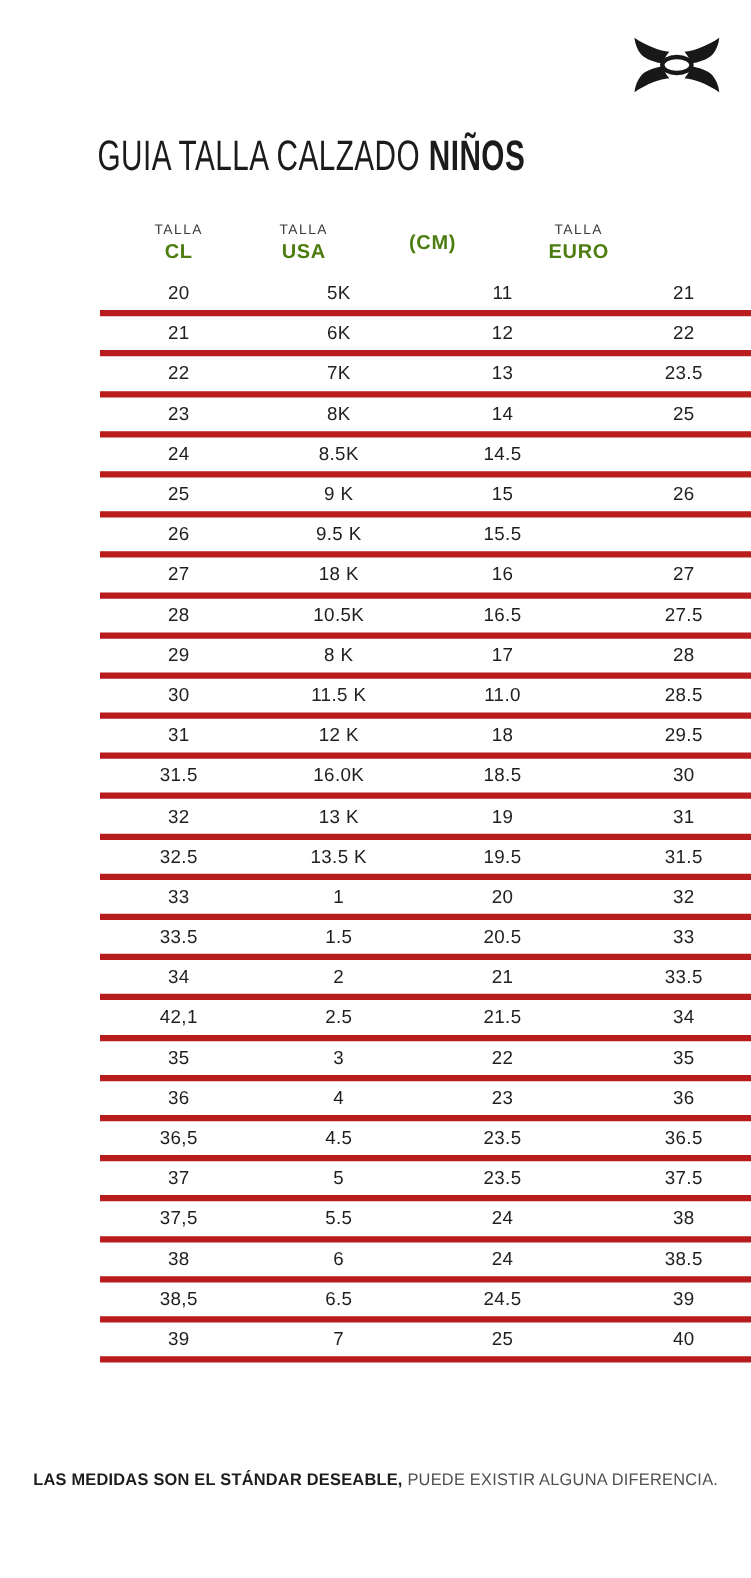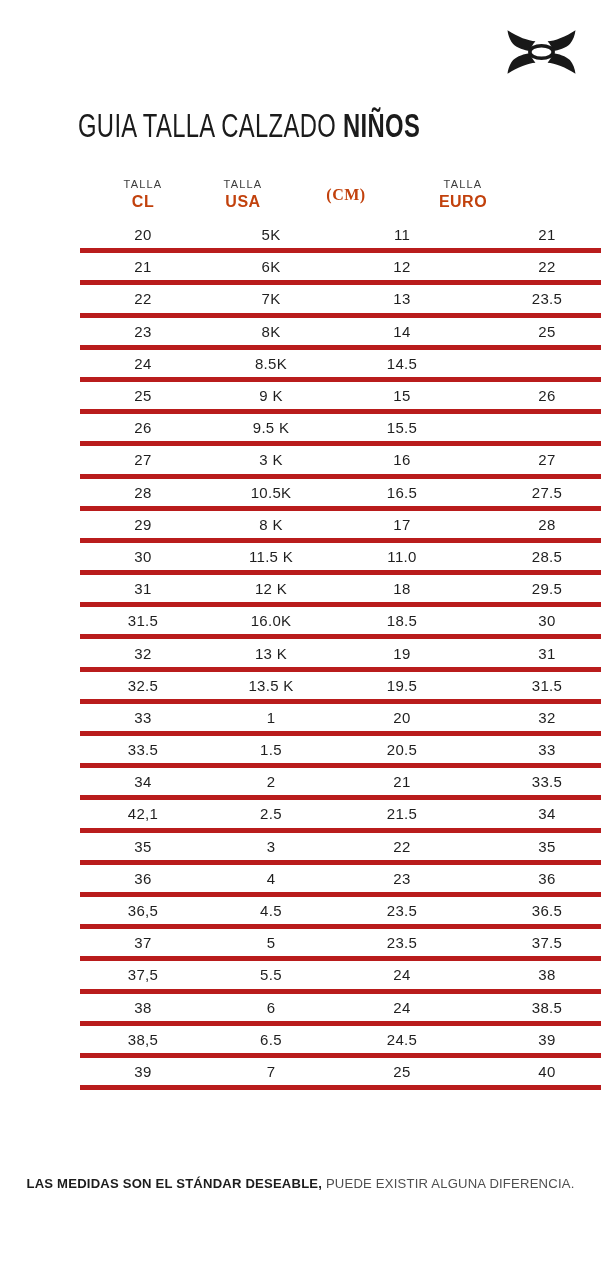--- a/index.html
+++ b/index.html
@@ -33,23 +33,23 @@
     height:53px;
     align-items:end;
     padding-bottom:10px;
   }
   .h-cell{text-align:center;}
   .h-top{
     display:block;font-size:11px;letter-spacing:1.2px;color:#3c3c3c;
   }
   .h-bottom{
     display:block;font-size:16px;font-weight:bold;letter-spacing:0.5px;
-    color:#c2410c;margin-top:3px;
-  }
-  .h-cell.single{position:relative;top:-7px;font-family:Liberation Serif, serif;}
+    color:#4d7c0f;margin-top:3px;
+  }
+  .h-cell.single{position:relative;top:-7px;}
   .table-body .row{
     height:32.2px;
     box-sizing:border-box;
     border-bottom:5px solid #b91c1c;
     align-items:center;
     gap:28px;
   }
   .cell{
     text-align:center;font-size:15px;color:#1f1f1f;letter-spacing:0.3px;
   }
@@ -135,21 +135,21 @@
         <div class="cell">26</div>
       </div>
       <div class="grid-row row">
         <div class="cell">26</div>
         <div class="cell">9.5 K</div>
         <div class="cell">15.5</div>
         <div class="cell"></div>
       </div>
       <div class="grid-row row">
         <div class="cell">27</div>
-        <div class="cell">3 K</div>
+        <div class="cell">18 K</div>
         <div class="cell">16</div>
         <div class="cell">27</div>
       </div>
       <div class="grid-row row">
         <div class="cell">28</div>
         <div class="cell">10.5K</div>
         <div class="cell">16.5</div>
         <div class="cell">27.5</div>
       </div>
       <div class="grid-row row">

